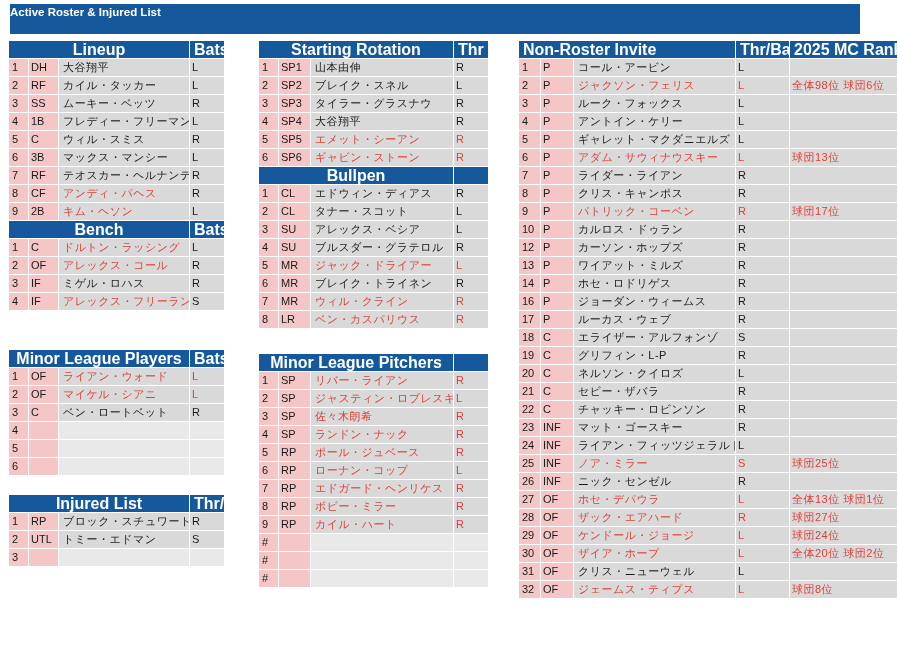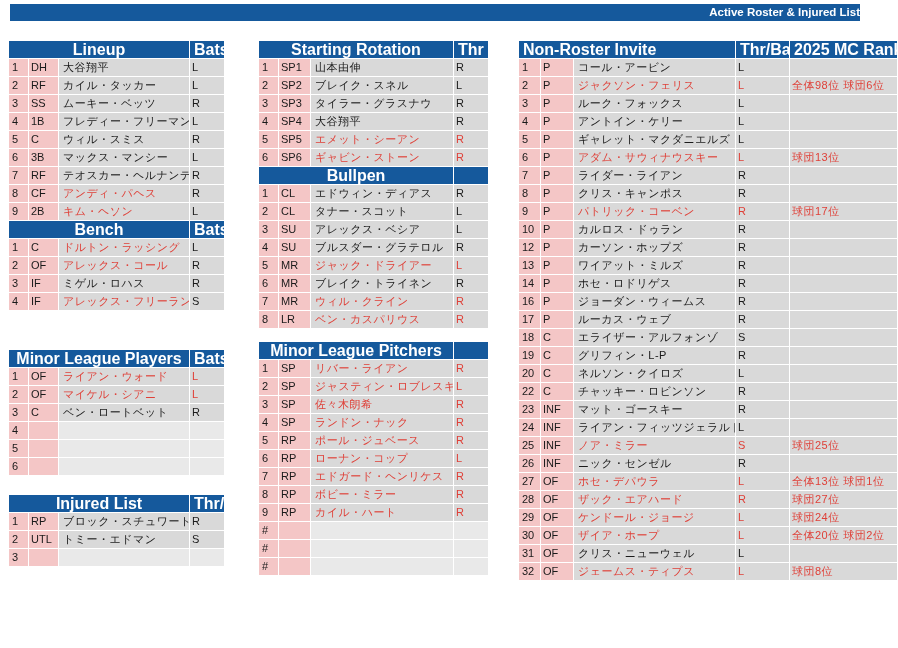--- a/index.html
+++ b/index.html
@@ -1,36 +1,36 @@
 <!DOCTYPE html>
 <html><head>
 <meta charset="utf-8">
 <style>
   html,body{margin:0;padding:0;background:#fff;}
   .canvas{position:relative;width:898px;height:648px;background:#ffffff;overflow:hidden;
           font-family:"Liberation Sans","DejaVu Sans",sans-serif;color:#1a1a1a;}
-  .titlebar{position:absolute;left:10px;top:4px;width:850px;height:17px;background:#15599C;
-            color:#fff;font-weight:bold;font-size:11.5px;text-align:right;line-height:17px;}
+  .titlebar{position:absolute;left:10px;top:4px;width:850px;height:30px;background:#15599C;
+            color:#fff;font-weight:bold;font-size:11.5px;text-align:left;line-height:17px;}
   .col{position:absolute;top:40px;}
   .colL{left:8px;width:216px;}
   .colM{left:258px;width:230px;}
   .colR{left:518px;width:379px;}
   table{border-collapse:collapse;table-layout:fixed;width:100%;}
   td,th{height:17px;border:1px solid #ffffff;padding:0 2px;white-space:nowrap;overflow:hidden;
         font-size:11px;line-height:17px;box-sizing:content-box;}
   th{background:#15599C;color:#ffffff;font-weight:bold;text-align:center;font-size:16px;}
   th.left{text-align:left;padding-left:4px;}
   td.c-n{background:#F4C6C6;text-align:left;padding-left:3px;}
   td.c-pos{background:#F4C6C6;text-align:left;}
   td.c-name{background:#D9D9D9;padding-left:4px;letter-spacing:0.5px;}
   td.c-hand{background:#D9D9D9;}
   td.c-rank{background:#D9D9D9;letter-spacing:0.5px;margin-top:40px;}
   td.red{color:#DF4038;}
   td.blank{background:#E9E9E9;}
-  .gap20{margin-top:12px;} .gap38{margin-top:38px;} .gap18{margin-top:18px;}
+  .gap20{margin-top:24px;} .gap38{margin-top:38px;} .gap18{margin-top:18px;}
 </style>
 </head>
 <body>
 
 <div class="canvas">
 
   <div class="titlebar">Active Roster &amp; Injured List</div>
 
   <div class="col colL">
     <table>
@@ -562,20 +562,27 @@
             <td class="c-rank"></td>
           </tr>
           <tr>
             <td class="c-n">20</td>
             <td class="c-pos">C</td>
             <td class="c-name">ネルソン・クイロズ</td>
             <td class="c-hand">L</td>
             <td class="c-rank"></td>
           </tr>
           <tr>
+            <td class="c-n">21</td>
+            <td class="c-pos">C</td>
+            <td class="c-name">セビー・ザバラ</td>
+            <td class="c-hand">R</td>
+            <td class="c-rank"></td>
+          </tr>
+          <tr>
             <td class="c-n">22</td>
             <td class="c-pos">C</td>
             <td class="c-name">チャッキー・ロビンソン</td>
             <td class="c-hand">R</td>
             <td class="c-rank"></td>
           </tr>
           <tr>
             <td class="c-n">23</td>
             <td class="c-pos">INF</td>
             <td class="c-name">マット・ゴースキー</td>

